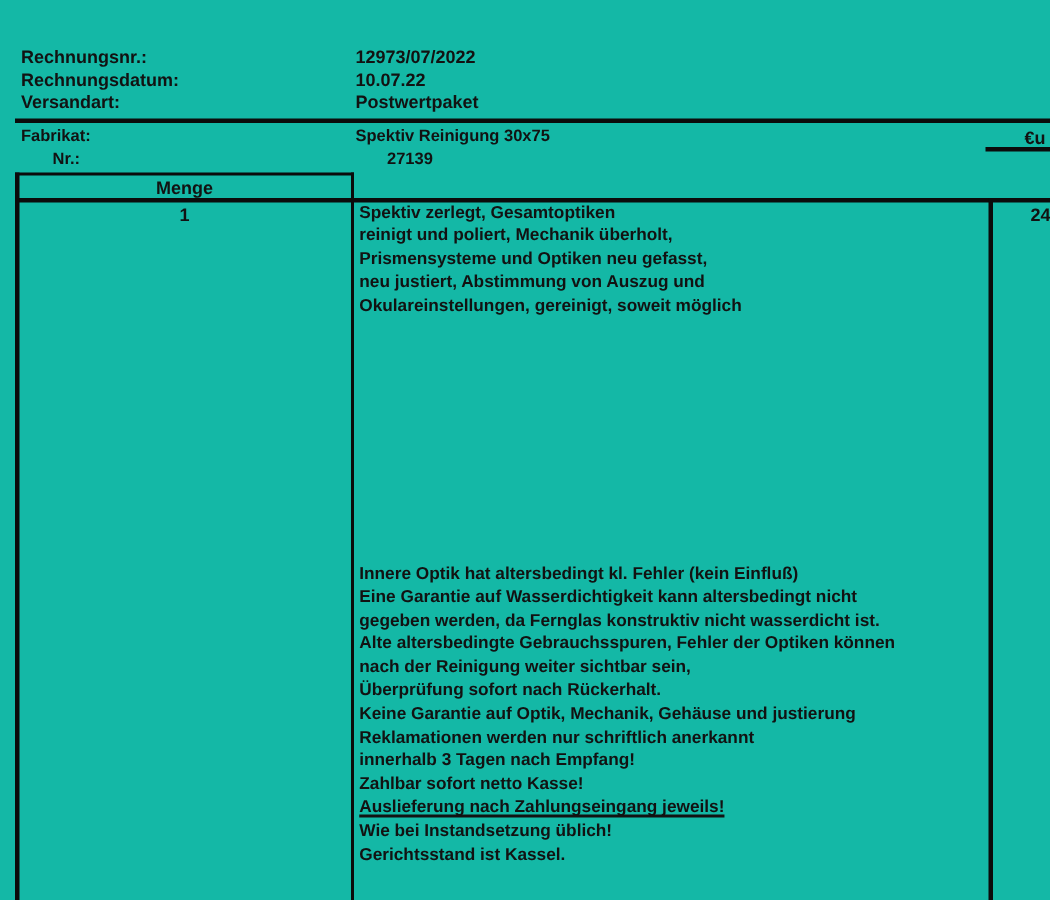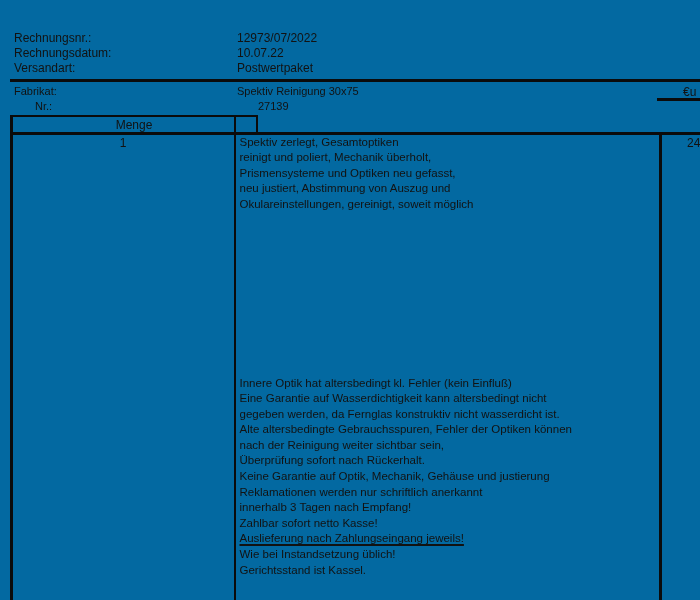--- a/index.html
+++ b/index.html
@@ -1,40 +1,40 @@
 <!DOCTYPE html>
 <html><head>
 <meta charset="utf-8">
 <style>
   html, body { margin: 0; padding: 0; }
   .page {
     position: relative;
     width: 700px;
     height: 600px;
-    background: #0369a1;
+    background: #14b8a6;
     overflow: hidden;
     font-family: "Liberation Sans", "DejaVu Sans", sans-serif;
-    font-weight: normal;
+    font-weight: bold;
     color: #121212;
   }
   .hrow { position: absolute; left: 0; width: 100%; height: 15px; font-size: 12px; line-height: 14px; }
   .hrow.sm { font-size: 11px; padding-left: 48px; }
   .hrow .lbl { position: absolute; left: 14px; white-space: nowrap; }
   .hrow .val { position: absolute; left: 237px; white-space: nowrap; }
   .r1 { top: 31px; }
   .r2 { top: 46px; }
   .r3 { top: 61px; }
   .r4 { top: 84px; }
   .r5 { top: 99px; margin-left: 21px; }
   .rule { position: absolute; background: #0b0b0b; }
   .rule-header { left: 10px; top: 79px; width: 690px; height: 3px; }
   .eu { position: absolute; left: 683px; top: 85px; font-size: 12px; white-space: nowrap; }
   .eu-underline { left: 657px; top: 98px; width: 43px; height: 2.5px; }
   .menge-box {
-    position: absolute; left: 10px; top: 115px; width: 248px; height: 19px;
+    position: absolute; left: 10px; top: 115px; width: 226px; height: 19px;
     border: 2.5px solid #0b0b0b; box-sizing: border-box;
     display: flex; align-items: center; justify-content: center;
     font-size: 12px;
   }
   .table-top { left: 10px; top: 131.5px; width: 690px; height: 3px; }
   .vline { position: absolute; width: 2.5px; background: #0b0b0b; }
   .v-left  { left: 10px;    top: 115px;   height: 485px; }
   .v-mid   { left: 233.5px; top: 115px;   height: 485px; }
   .v-right { left: 659px;   top: 131.5px; height: 468.5px; }
   .qty { position: absolute; left: 10px; top: 135.5px; width: 226px; text-align: center; font-size: 12px; }

